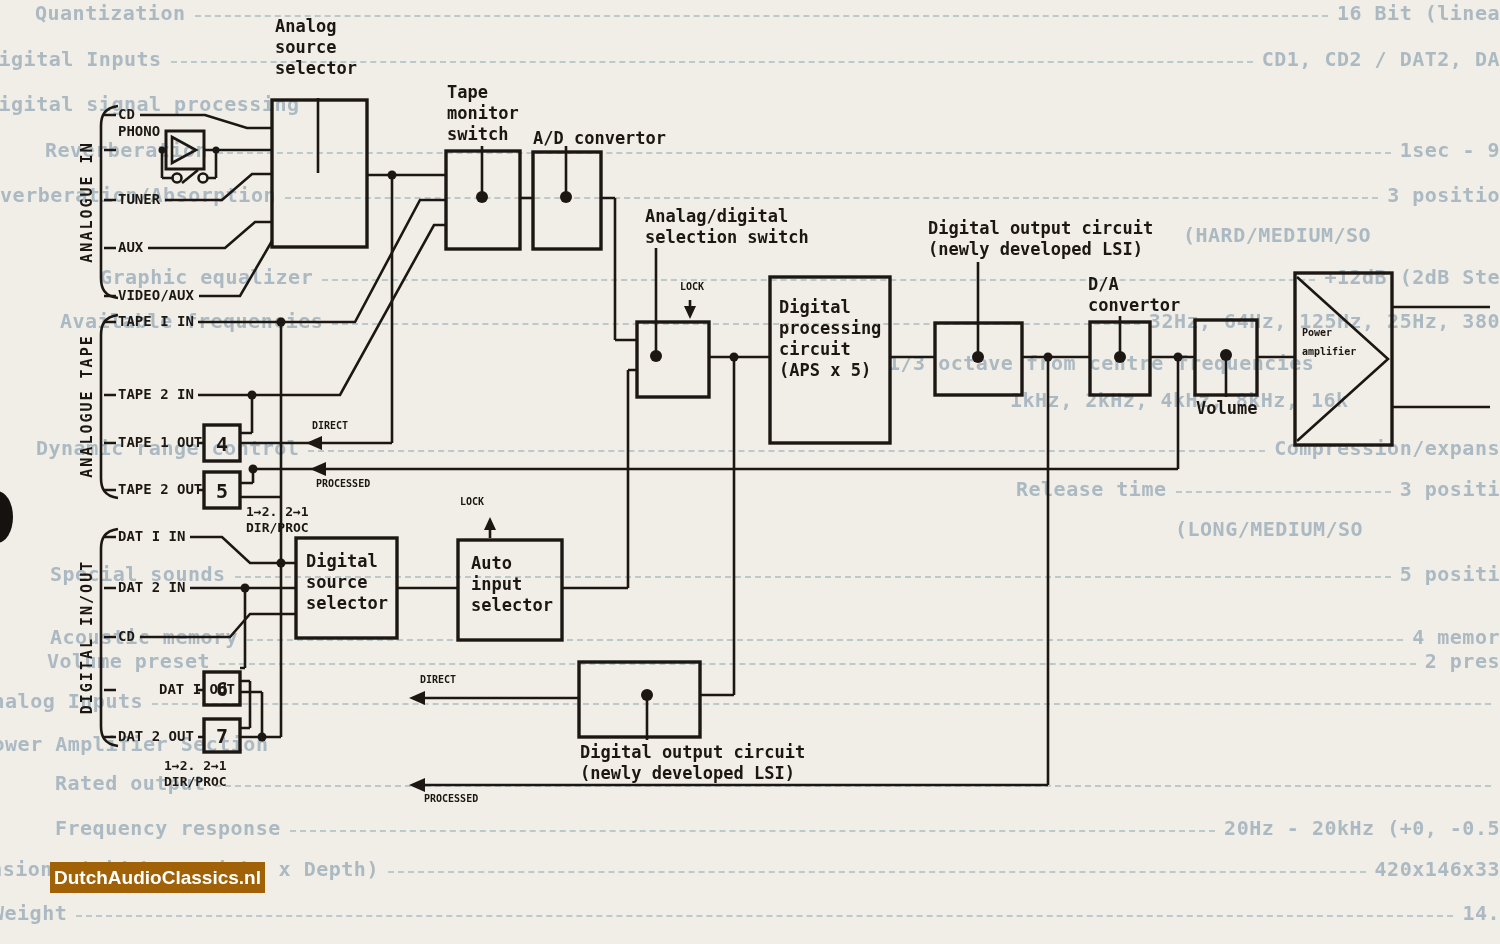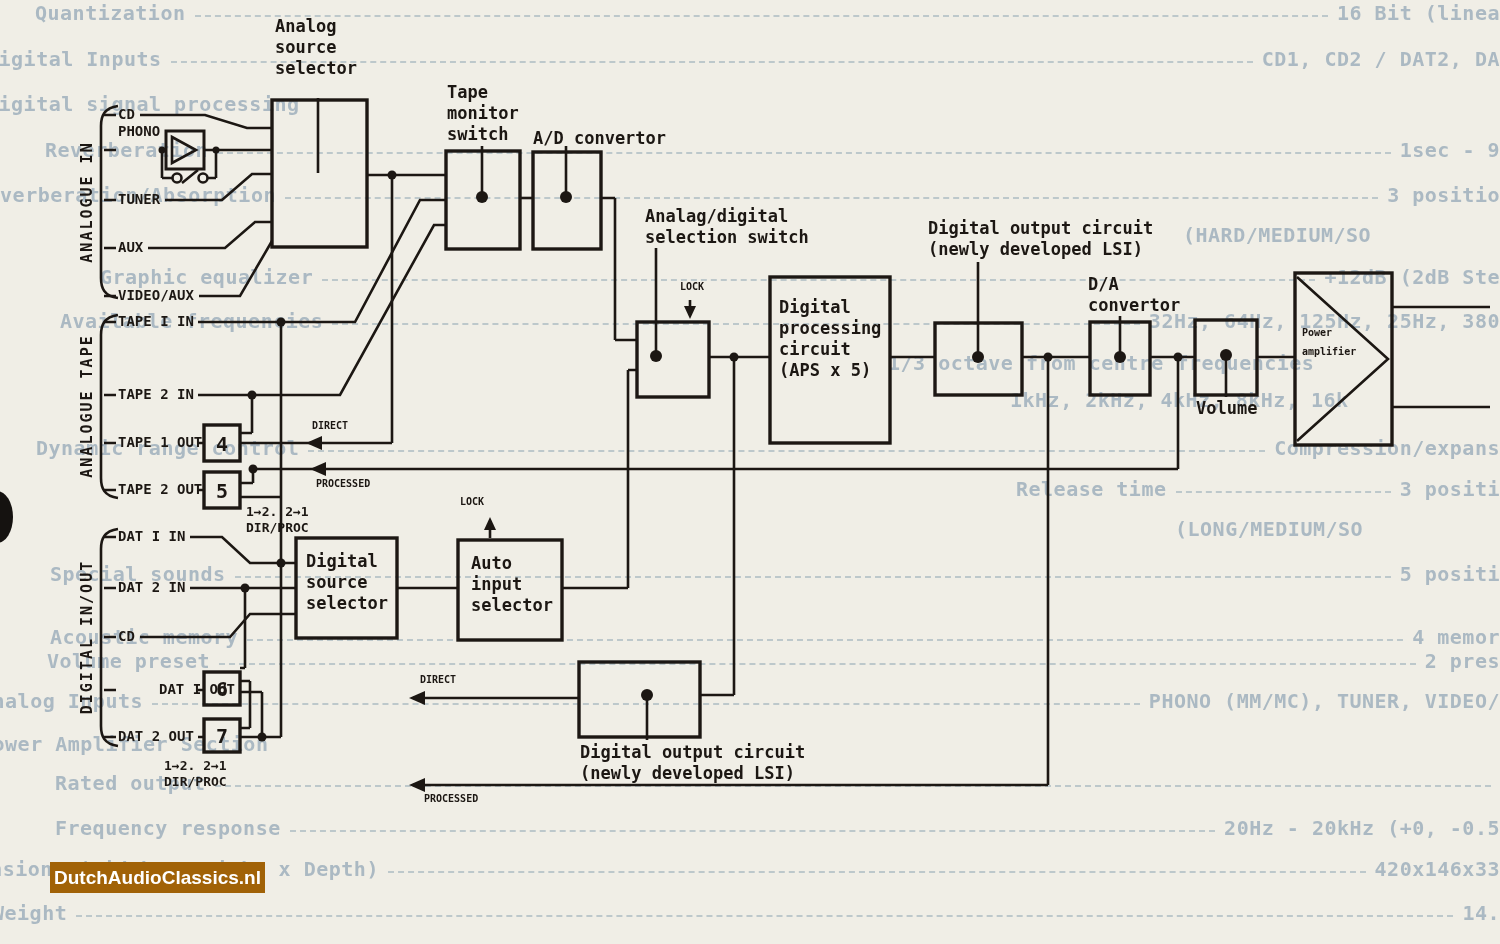--- a/index.html
+++ b/index.html
@@ -51,21 +51,21 @@
     <div class="spec-row" style="left: 100px; top: 266px; width: 1400px;"><span>Graphic equalizer</span><span class="leader"></span><span class="val">+12dB (2dB Ste</span></div>
     <div class="spec-row" style="left: 60px; top: 310px; width: 1440px;"><span>Available frequencies</span><span class="leader"></span><span class="val">32Hz, 64Hz, 125Hz, 25Hz, 380</span></div>
     <div class="spec-row" style="left: 888px; top: 352px; width: 612px;"><span></span><span class="val">1/3 octave from centre frequencies</span></div>
     <div class="spec-row" style="left: 1010px; top: 389px; width: 490px;"><span></span><span class="val">1kHz, 2kHz, 4kHz, 8kHz, 16k</span></div>
     <div class="spec-row" style="left: 36px; top: 437px; width: 1464px;"><span>Dynamic range control</span><span class="leader"></span><span class="val">Compression/expans</span></div>
     <div class="spec-row" style="left: 1016px; top: 478px; width: 484px;"><span>Release time</span><span class="leader"></span><span class="val">3 positi</span></div>
     <div class="spec-row" style="left: 1175px; top: 518px; width: 325px;"><span></span><span class="val">(LONG/MEDIUM/SO</span></div>
     <div class="spec-row" style="left: 50px; top: 563px; width: 1450px;"><span>Special sounds</span><span class="leader"></span><span class="val">5 positi</span></div>
     <div class="spec-row" style="left: 50px; top: 606px; width: 1450px; margin-top: 20px;"><span>Acoustic memory</span><span class="leader"></span><span class="val">4 memor</span></div>
     <div class="spec-row" style="left: 47px; top: 650px; width: 1453px;"><span>Volume preset</span><span class="leader"></span><span class="val">2 pres</span></div>
-    <div class="spec-row" style="left: -20px; top: 690px; width: 1520px;"><span>Analog Inputs</span><span class="leader"></span><span class="val">PHONO (MM/MC), TUNER, VIDEO/</span></div>
+    <div class="spec-row" style="left: -20px; top: 690px; width: 1520px;"><span>Analog Inputs</span><span class="leader"></span></div>
     <div class="spec-row" style="left: -20px; top: 733px; width: 1520px;"><span>Power Amplifier Section</span></div>
     <div class="spec-row" style="left: 55px; top: 772px; width: 1445px;"><span>Rated output</span><span class="leader"></span></div>
     <div class="spec-row" style="left: 55px; top: 817px; width: 1445px;"><span>Frequency response</span><span class="leader"></span><span class="val">20Hz - 20kHz (+0, -0.5</span></div>
     <div class="spec-row" style="left: -60px; top: 858px; width: 1560px;"><span>Dimensions (Width x Height x Depth)</span><span class="leader"></span><span class="val">420x146x33</span></div>
     <div class="spec-row" style="left: -8px; top: 902px; width: 1508px;"><span>Weight</span><span class="leader"></span><span class="val">14.</span></div>
   </div>
 
 <svg width="1500" height="944" viewBox="0 0 1500 944">
   <g stroke="#1c1713" stroke-width="2.6" fill="none">
 

